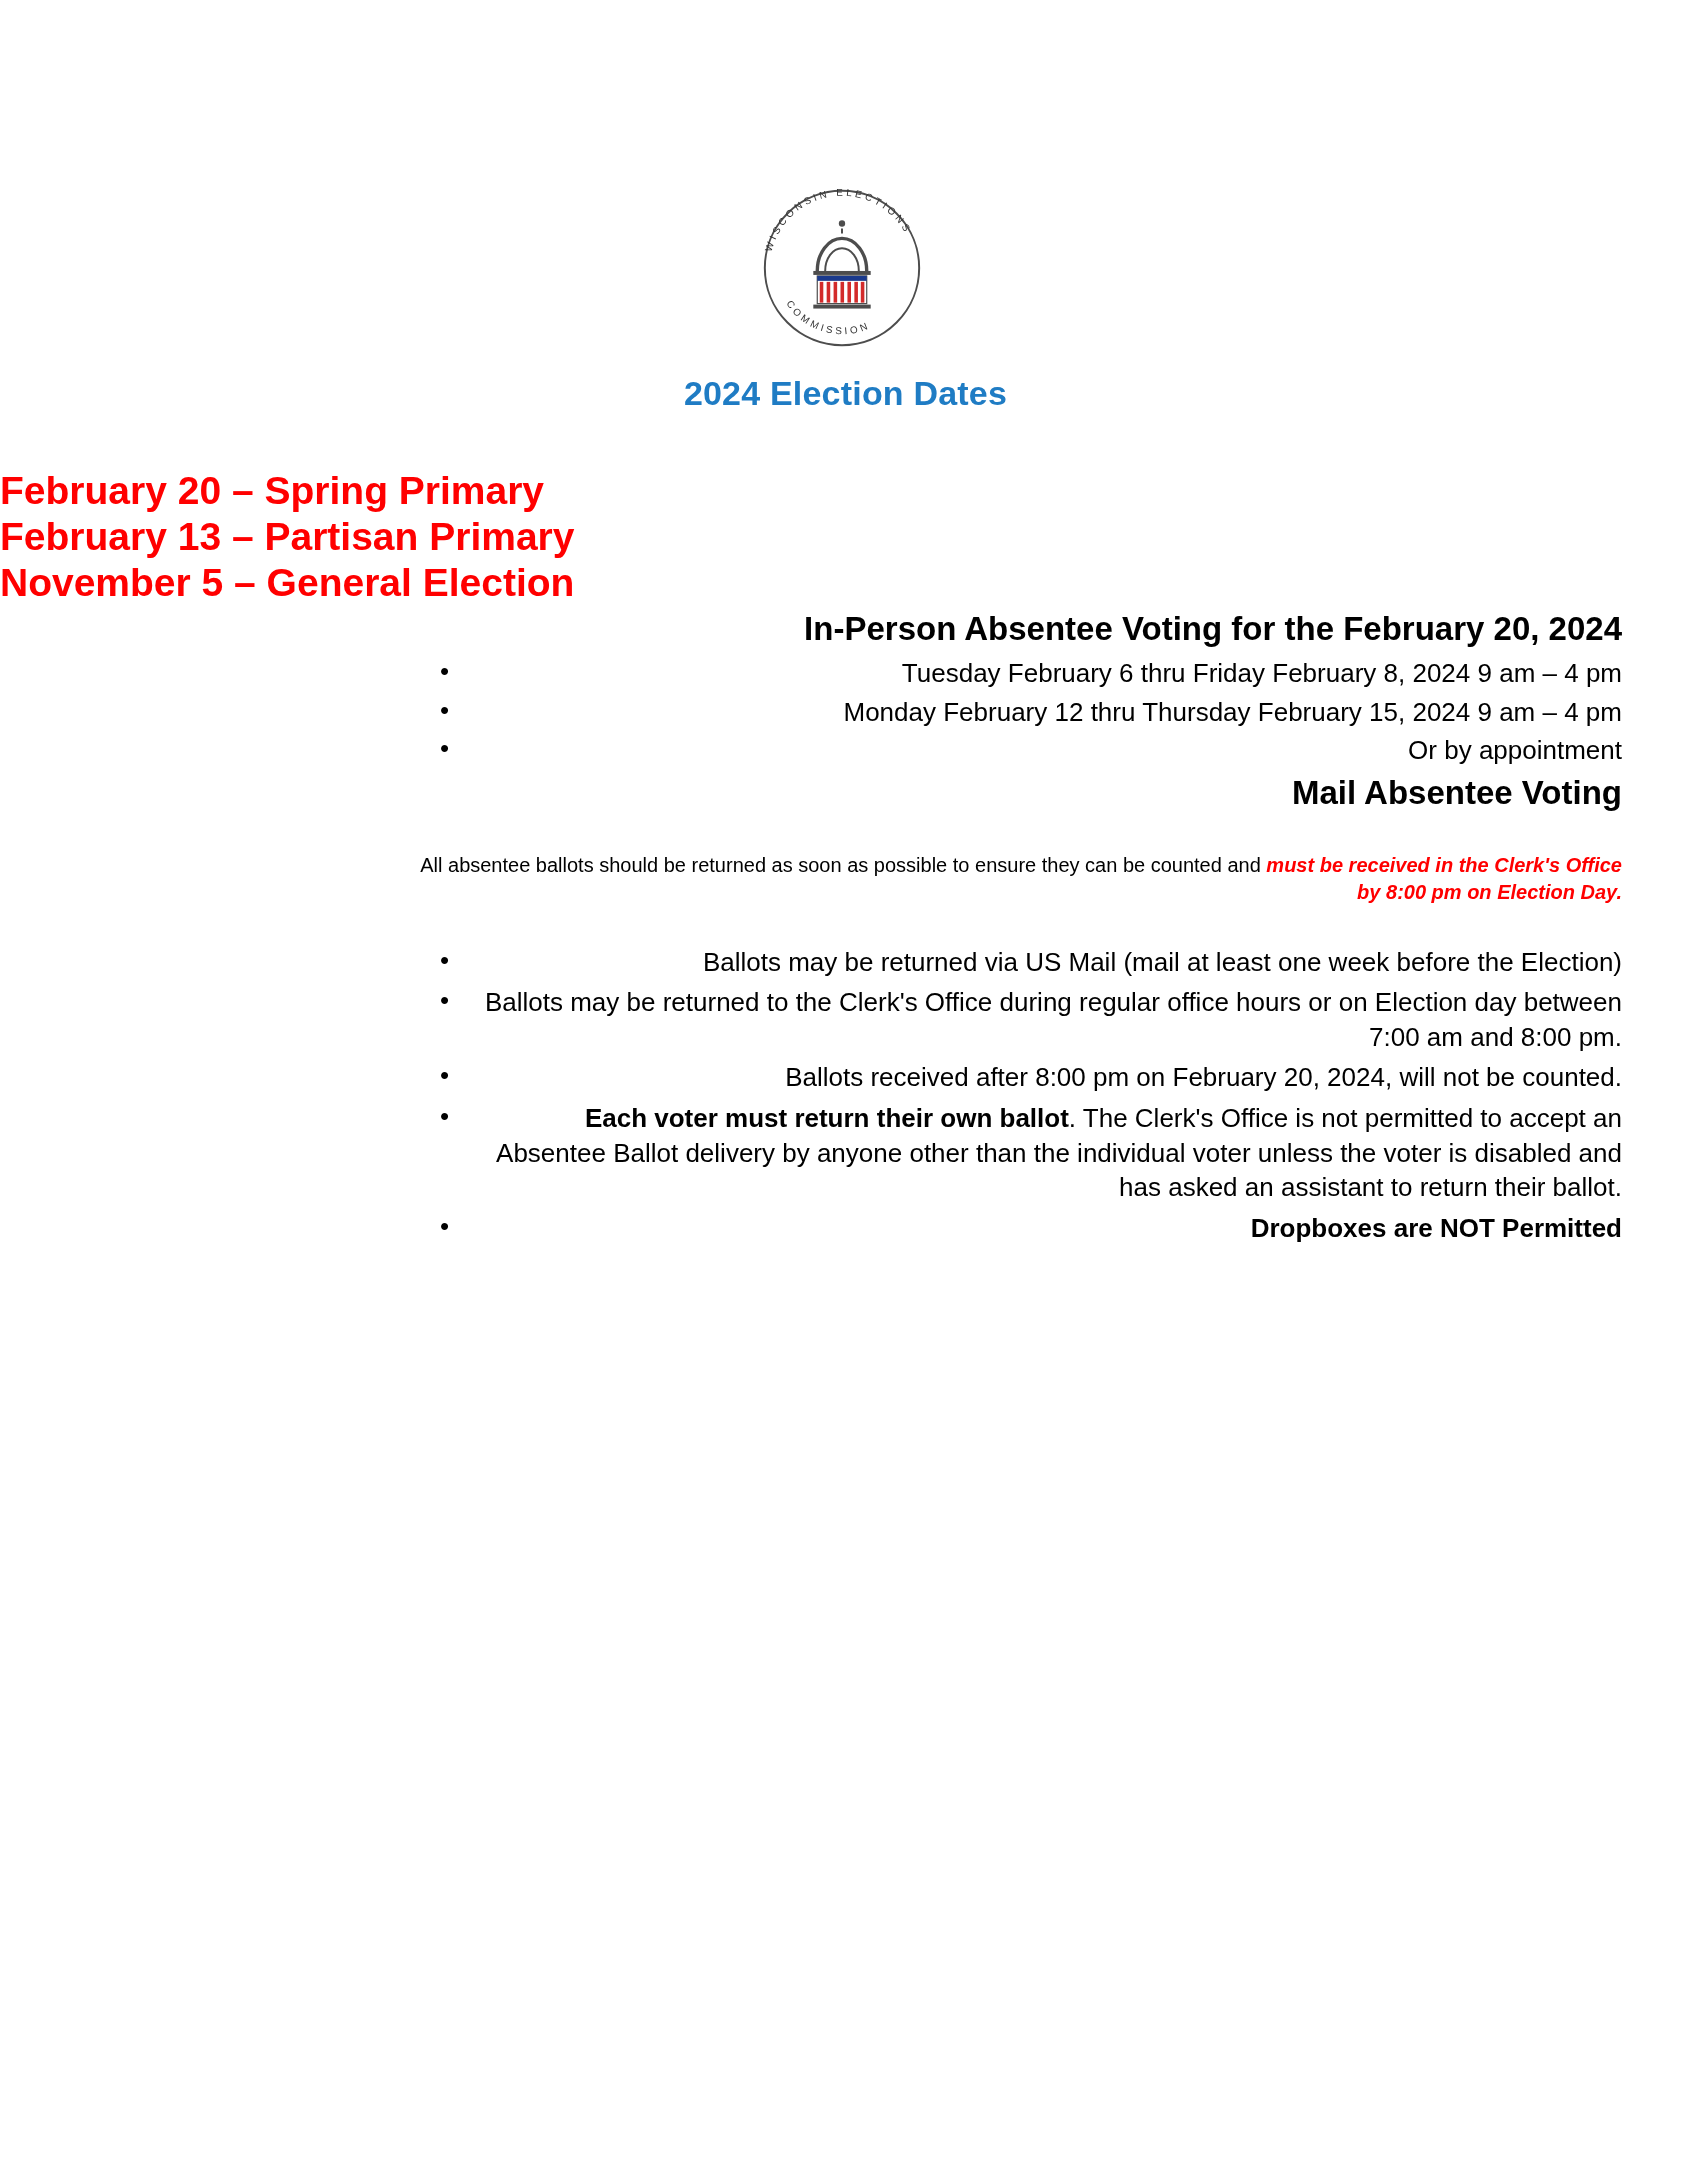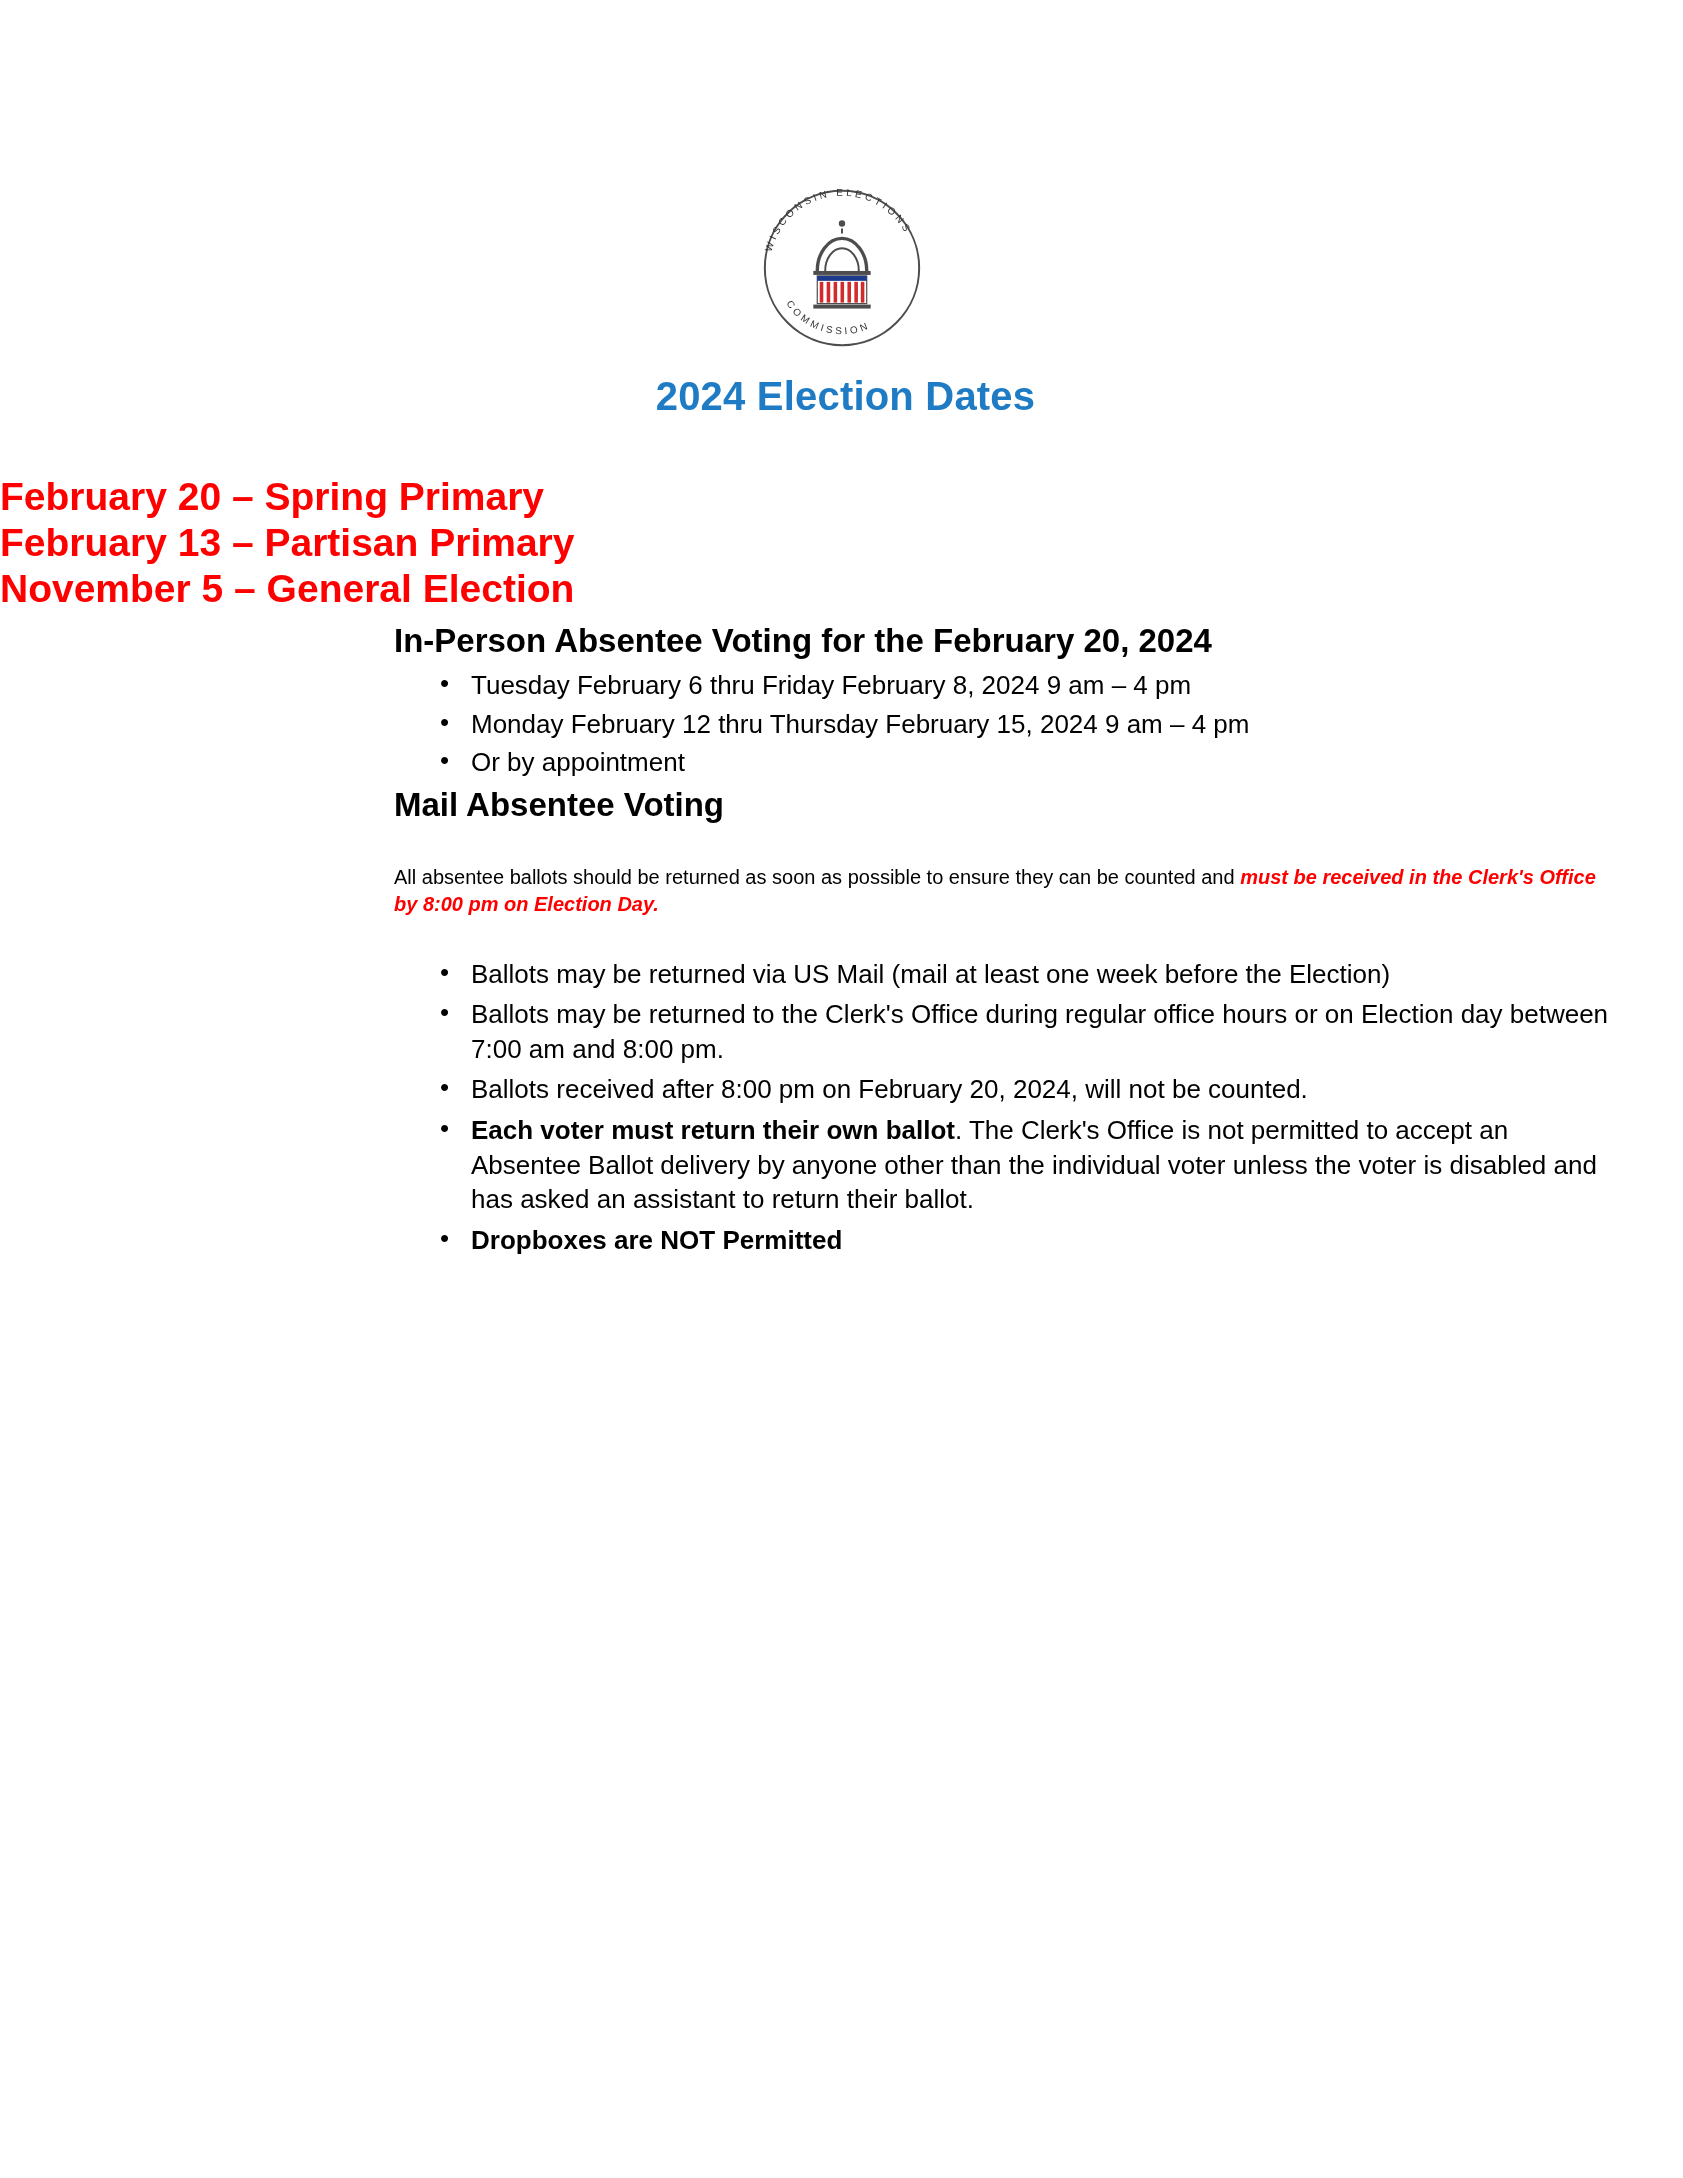--- a/index.html
+++ b/index.html
@@ -34,42 +34,43 @@
     width: 184px;
     height: 184px;
     position: relative;
   }
   .logo svg { display: block; }
 
   
   .doc-title {
     text-align: center;
     color: #1F7CC4;
-    font-size: 40px;
+    font-size: 34px;
     font-weight: bold;
     margin: 14px 0 0 8px;
     letter-spacing: 0.2px;
   }
   .dates-block {
     text-align: left;
     color: #FF0000;
     font-weight: bold;
     font-size: 39px;
     line-height: 1.18;
     margin-top: 55px;
   }
   .dates-block .line { display: block; white-space: nowrap; }
 
   
   .content {
-    margin: 8px auto;
+    margin: 2px auto;
     width: 1287px;
     padding-left: 196px;
     padding-right: 188px;
     box-sizing: border-box;
+    text-align: right;
   }
   .content-inner {
     width: 1228px;
   }
 
   h2.section-head {
     font-size: 33px;
     font-weight: bold;
     line-height: 1.28;
     margin: 0;

